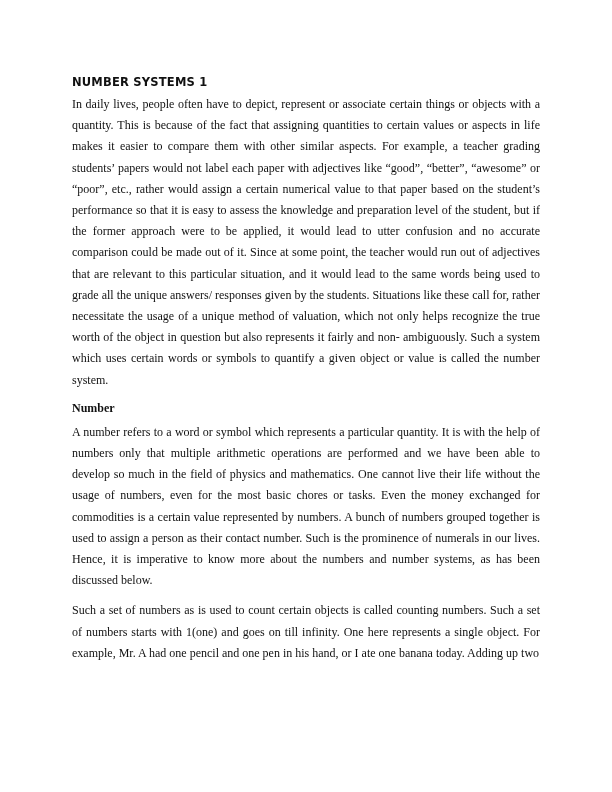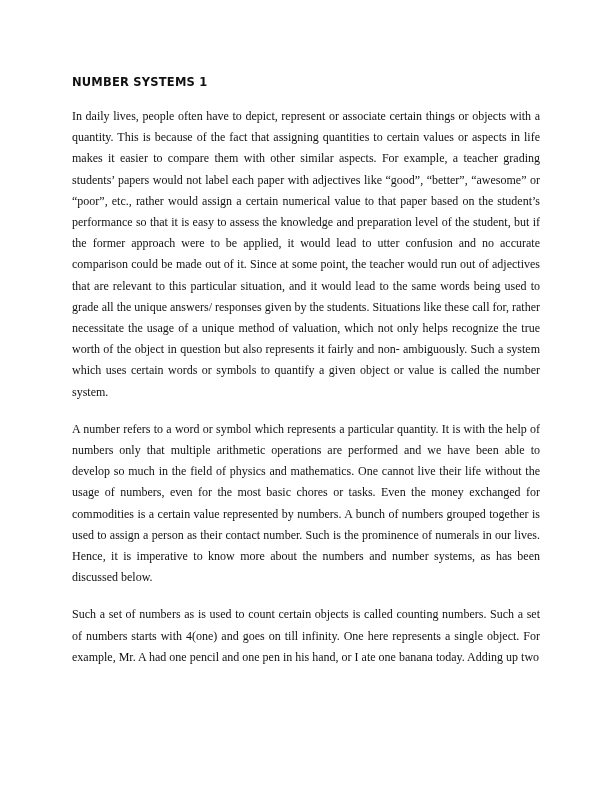--- a/index.html
+++ b/index.html
@@ -33,33 +33,34 @@
       font-weight: bold;
       font-size: 12px;
       line-height: 16px;
       margin: 0 0 6px 0;
     }
     .para {
       font-family: "Liberation Serif", serif;
       font-size: 12px;
       line-height: 21.2px;
       text-align: justify;
-      margin: 16px 0 9px 0;
+      margin: 4px 0 9px 0;
     }
   </style>
 </head>
 <body>
 
 <div class="page">
   <h1 class="doc-title">NUMBER SYSTEMS 1</h1>
 
   <section>
     <p class="para">In daily lives, people often have to depict, represent or associate certain things or objects with a quantity. This is because of the fact that assigning quantities to certain values or aspects in life makes it easier to compare them with other similar aspects. For example, a teacher grading students’ papers would not label each paper with adjectives like “good”, “better”, “awesome” or “poor”, etc., rather would assign a certain numerical value to that paper based on the student’s performance so that it is easy to assess the knowledge and preparation level of the student, but if the former approach were to be applied, it would lead to utter confusion and no accurate comparison could be made out of it. Since at some point, the teacher would run out of adjectives that are relevant to this particular situation, and it would lead to the same words being used to grade all the unique answers/ responses given by the students. Situations like these call for, rather necessitate the usage of a unique method of valuation, which not only helps recognize the true worth of the object in question but also represents it fairly and non- ambiguously. Such a system which uses certain words or symbols to quantify a given object or value is called the number system.</p>
   </section>
 
   <section>
+    <h2 class="section-heading">Number</h2>
     <p class="para">A number refers to a word or symbol which represents a particular quantity. It is with the help of numbers only that multiple arithmetic operations are performed and we have been able to develop so much in the field of physics and mathematics. One cannot live their life without the usage of numbers, even for the most basic chores or tasks. Even the money exchanged for commodities is a certain value represented by numbers. A bunch of numbers grouped together is used to assign a person as their contact number. Such is the prominence of numerals in our lives. Hence, it is imperative to know more about the numbers and number systems, as has been discussed below.</p>
   </section>
 
   <section>
-    <p class="para">Such a set of numbers as is used to count certain objects is called counting numbers. Such a set of numbers starts with 4(one) and goes on till infinity. One here represents a single object. For example, Mr. A had one pencil and one pen in his hand, or I ate one banana today. Adding up two</p>
+    <p class="para">Such a set of numbers as is used to count certain objects is called counting numbers. Such a set of numbers starts with 1(one) and goes on till infinity. One here represents a single object. For example, Mr. A had one pencil and one pen in his hand, or I ate one banana today. Adding up two</p>
   </section>
 </div>
 
 </body></html>

